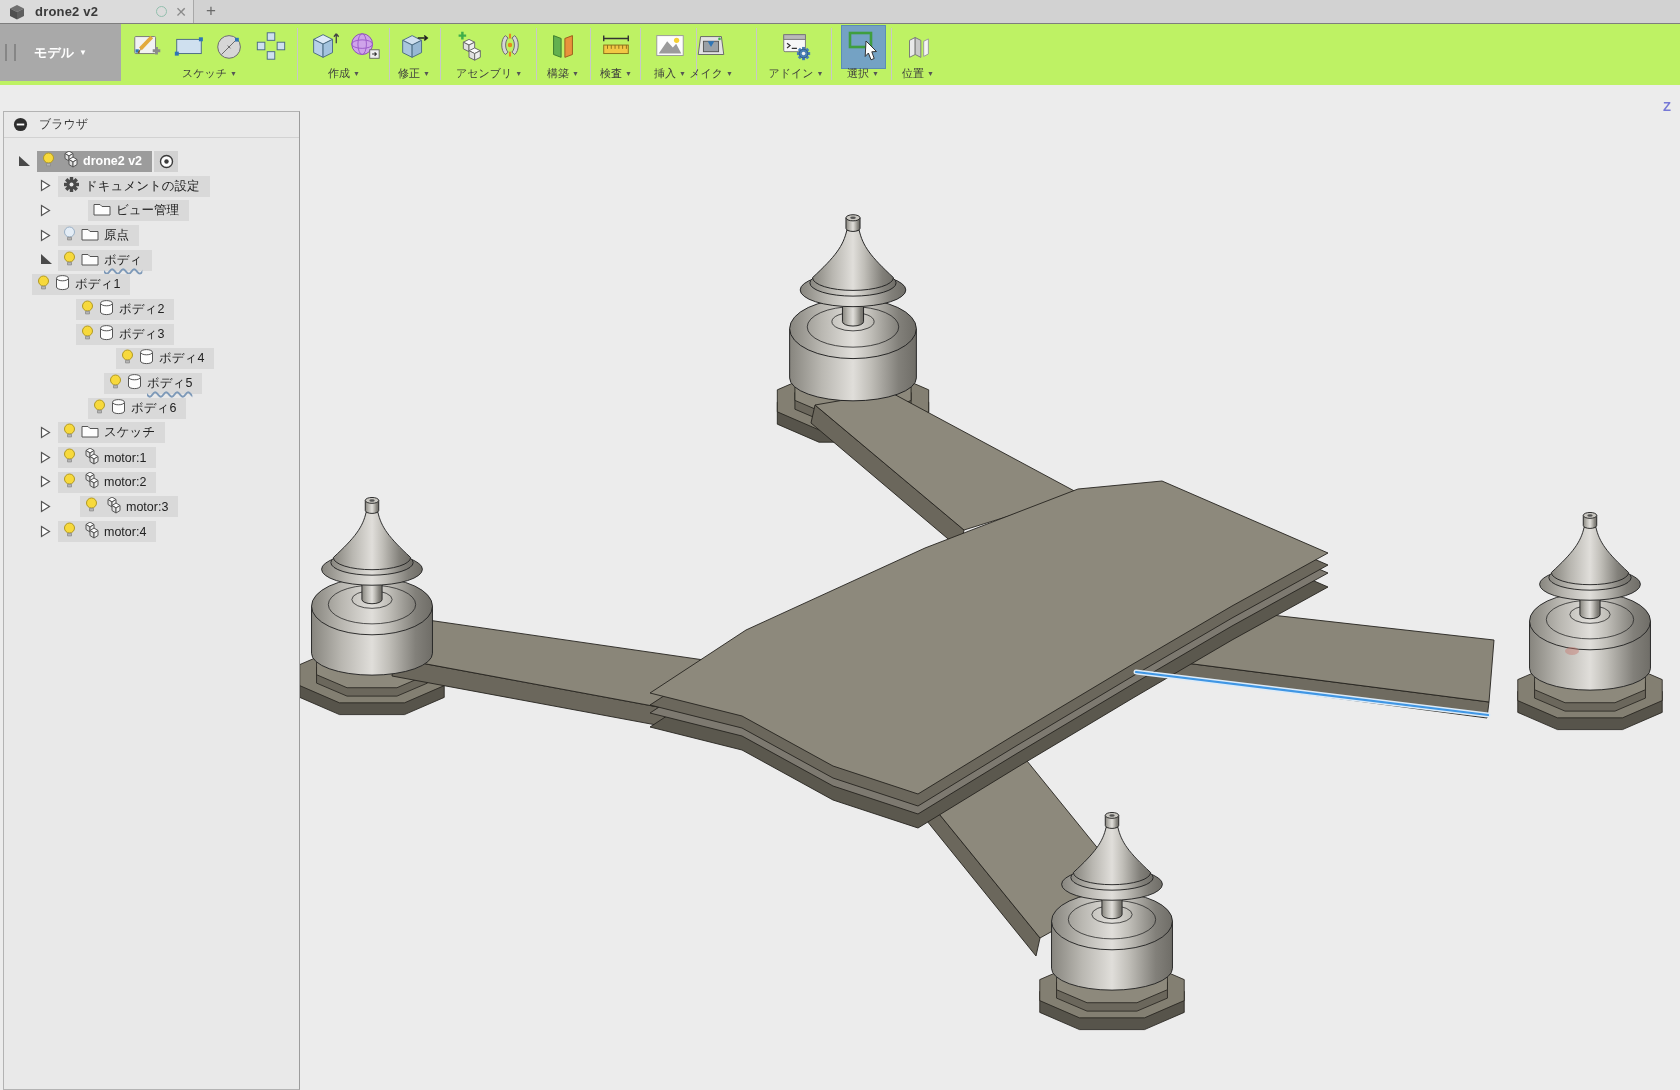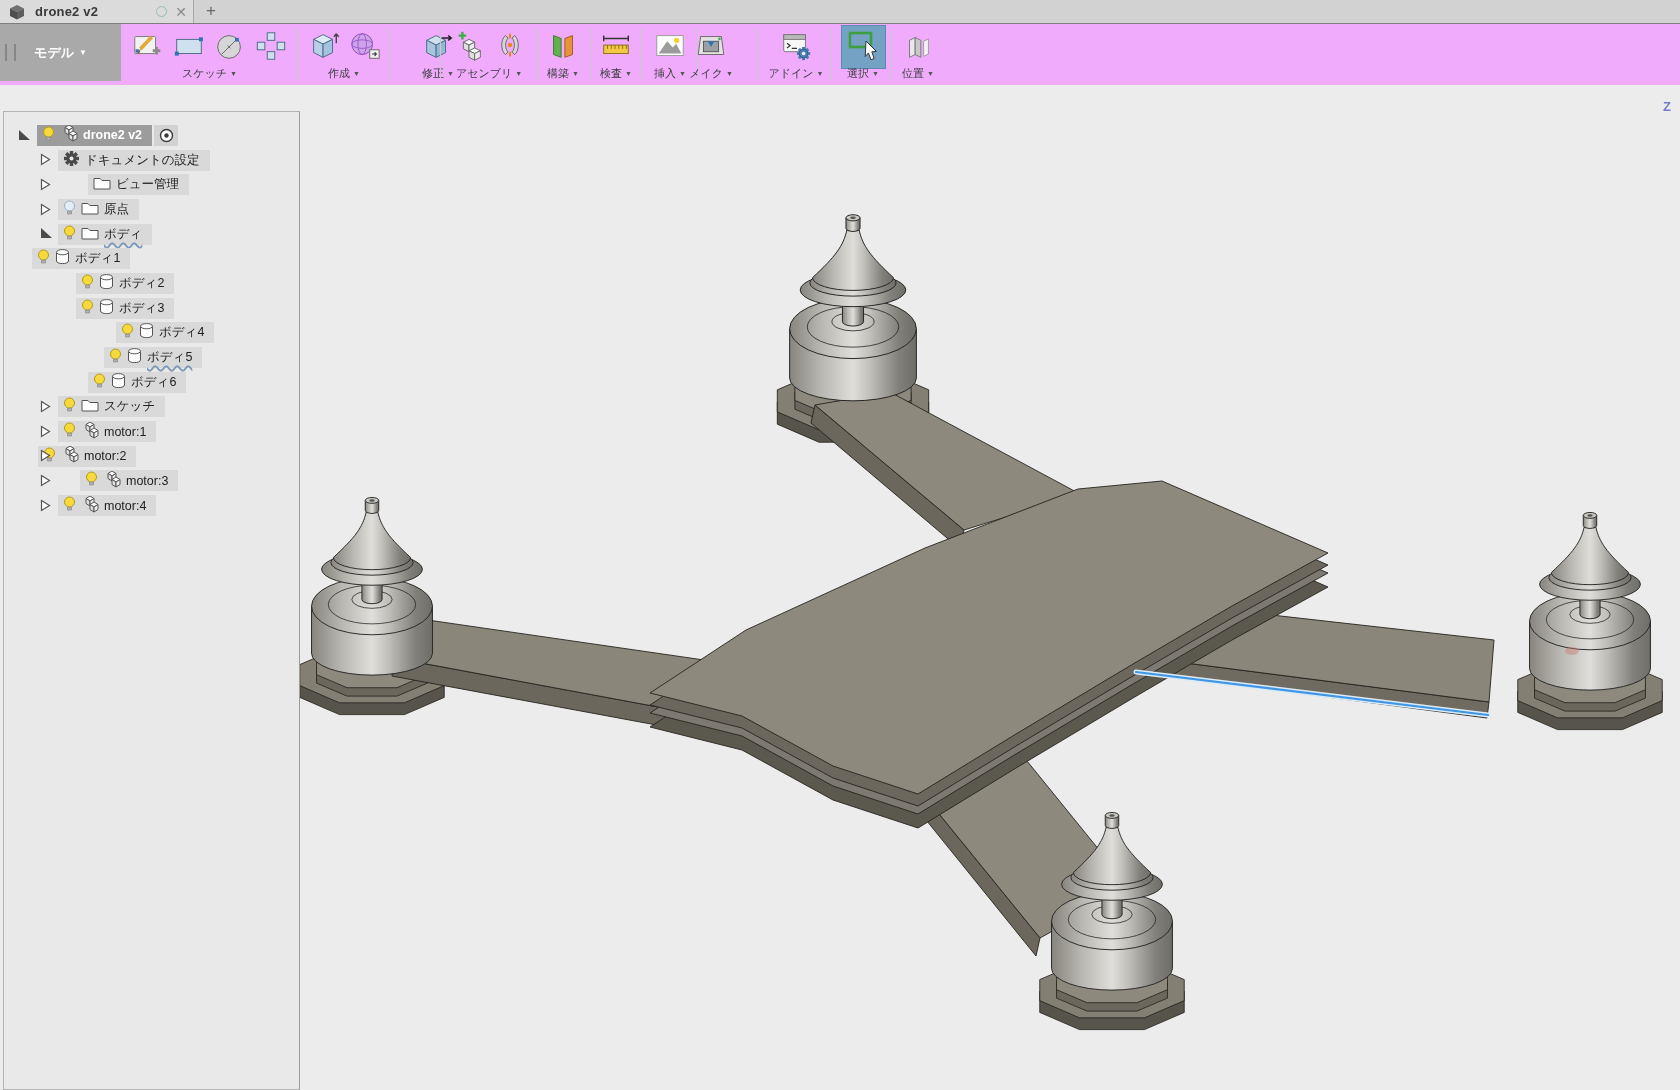--- a/index.html
+++ b/index.html
@@ -16,21 +16,21 @@
   .tab{position:absolute;left:0;top:0;width:193px;height:23px;background:#dbdbdb;
        display:flex;align-items:center;border-right:1px solid #a8a8a8}
   .tab-cube{margin-left:8px;display:inline-flex}
   .tab-title{margin-left:9px;font-size:13px;font-weight:bold;color:#3a3a3a;letter-spacing:.2px}
   .unsaved{margin-left:auto;width:9px;height:9px;border:1.5px solid #93bfae;border-radius:50%}
   .tab-close{margin:0 6px 0 8px;font-size:14px;font-weight:bold;color:#8a8a8a;cursor:default;line-height:1}
   .newtab{position:absolute;left:200px;top:0;width:22px;height:23px;text-align:center;
           font-size:17px;color:#6a6a6a;line-height:22px}
 
   
-  #toolbar{position:absolute;left:0;top:24px;width:1680px;height:61px;background:#f0abfc;z-index:29}
+  #toolbar{position:absolute;left:0;top:24px;width:1680px;height:61px;background:#bef264;z-index:29}
   #workspace-btn{position:absolute;left:0;top:0;width:121px;height:57px;background:#a9a9a9;
                  display:flex;align-items:center;justify-content:center;gap:5px;
                  color:#fff;font-size:13px;font-weight:bold}
   .grip{position:absolute;left:5px;top:20px;width:7px;height:17px;
         border-left:2px solid #868686;border-right:2px solid #868686}
   .wcaret{font-size:8px;color:#fff}
   .tgroup{position:absolute;top:0;height:61px;display:flex;flex-direction:column;align-items:center}
   .ticons{height:44px;display:flex;align-items:center;gap:7px}
   .ticon{display:inline-flex;align-items:center;justify-content:center}
   .tlabel{font-size:11px;color:#3c3c3c;display:flex;align-items:center;gap:3px;margin-top:-2px;white-space:nowrap}
@@ -276,21 +276,21 @@
         </svg>
       </span>
     </div>
     <div class="tlabel">
       <span>作成</span>
         <span class="caret">▼</span>
     </div>
   </div>
   <i class="tdiv" style="left:389px"></i>
 
-  <div class="tgroup" style="left:413px;width:50px">
+  <div class="tgroup" style="left:389px;width:50px">
     <div class="ticons">
       <span class="ticon">
         <svg width="34" height="34" viewBox="0 0 36 36">
           <polygon points="6,12 16,7 26,12 16,17" fill="#cfe0ef" stroke="#4a6a84"></polygon>
           <polygon points="6,12 16,17 16,30 6,25" fill="#a9c6de" stroke="#4a6a84"></polygon>
           <polygon points="16,17 26,12 26,25 16,30" fill="#97b8d4" stroke="#4a6a84"></polygon>
           <path d="M22,9.5 h10 m-3.2,-2.6 l3.2,2.6 l-3.2,2.6" stroke="#222" stroke-width="1.6" fill="none"></path>
         </svg>
       </span>
     </div>
@@ -452,20 +452,29 @@
       </span>
     </div>
     <div class="tlabel">
       <span>位置</span>
         <span class="caret">▼</span>
     </div>
   </div>
 </div>
 
 <div id="browser">
+  <div id="browser-header">
+    <span class="collapse-ic">
+      <svg width="15" height="15" viewBox="0 0 16 16">
+        <circle cx="8" cy="8" r="7" fill="#2e2e2e"></circle>
+        <rect x="4" y="7" width="8" height="2" fill="#fff"></rect>
+      </svg>
+    </span>
+    <span id="browser-title">ブラウザ</span>
+  </div>
   <div id="tree">
       <div class="trow">
         <span class="tri" style="left:14px">
           <svg width="13" height="12" viewBox="0 0 13 12">
             <polygon points="1,1 12,11 1,11" fill="#4a4a4a"></polygon>
           </svg>
         </span>
         <span class="chip sel" style="margin-left:33px">
           <span><svg width="13" height="16" viewBox="0 0 13 16">
               <circle cx="6.5" cy="6" r="5" fill="#f7d93c" stroke="#b29a22"></circle>
@@ -679,21 +688,21 @@
             </svg></span>
           <span class="lbl">motor:1</span>
         </span>
       </div>
       <div class="trow">
         <span class="tri" style="left:36px">
           <svg width="11" height="13" viewBox="0 0 11 13">
             <polygon points="1.5,1.5 9.5,6.5 1.5,11.5" fill="#fefefe" stroke="#555" stroke-width="1.2"></polygon>
           </svg>
         </span>
-        <span class="chip" style="margin-left:34px">
+        <span class="chip" style="margin-left:54px">
           <span><svg width="13" height="16" viewBox="0 0 13 16">
               <circle cx="6.5" cy="6" r="5" fill="#f7d93c" stroke="#b29a22"></circle>
               <path d="M4.5,11.3 h4 v2.6 h-4 z" fill="#b5b5b5" stroke="#8a8a8a" stroke-width="0.8"></path>
             </svg></span>
           <span><svg width="18" height="17" viewBox="0 0 18 17">
               <g transform="translate(5,0)">
                 <polygon points="4,0 8,2.5 4,5 0,2.5" fill="#fafafa" stroke="#555" stroke-width="1"></polygon>
                 <polygon points="0,2.5 4,5 4,10 0,7.5" fill="#e0e0e0" stroke="#555" stroke-width="1"></polygon>
                 <polygon points="4,5 8,2.5 8,7.5 4,10" fill="#ededed" stroke="#555" stroke-width="1"></polygon>
               </g>

